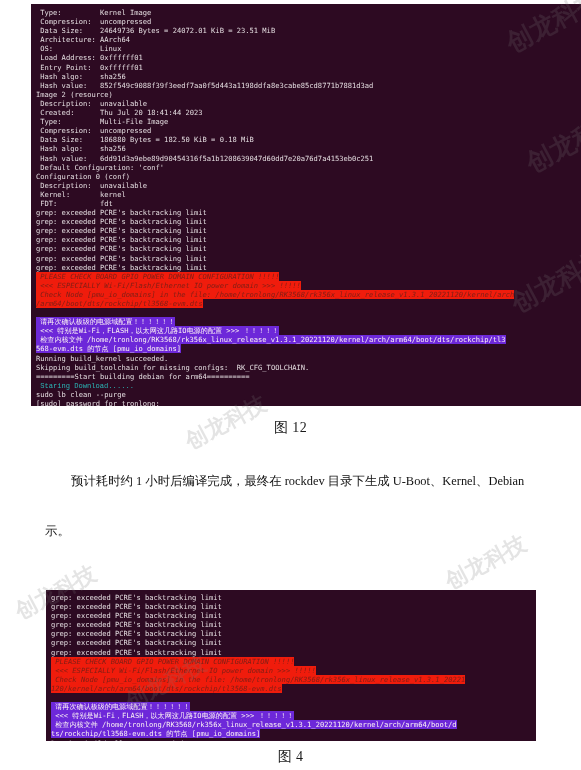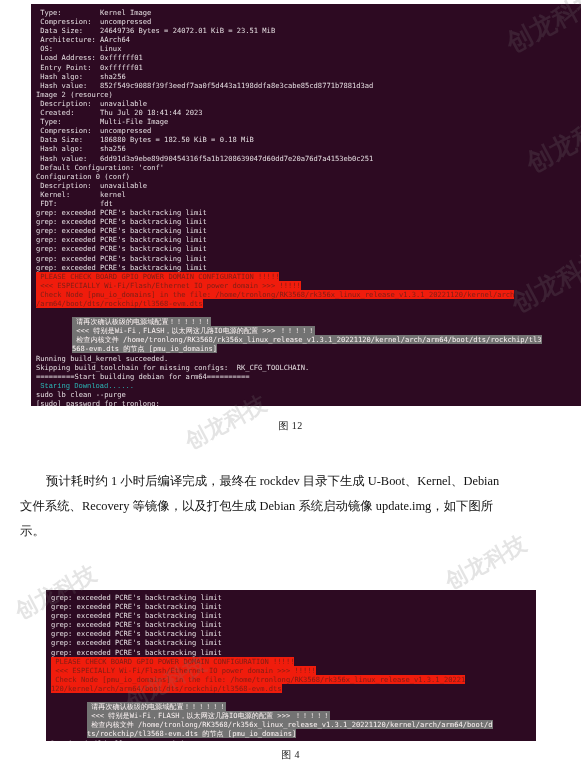--- a/index.html
+++ b/index.html
@@ -43,39 +43,39 @@
   }
   .tline {
     display: block;
     padding-left: 5px;
     height: 9.1px;
   }
 
   
   .c-norm   { color: #e4dde0; }
   .c-teal   { color: #2ab7b7; font-family: Liberation Mono, monospace; }
-  .seg-red  { color: #7e1f16; background: #f01c0c; }
-  .seg-red-lt { color: #fdf4f4; background: #737373; margin-left: 36px; }
+  .seg-red  { color: #7e1f16; background: #f01c0c; font-style: italic; }
+  .seg-red-lt { color: #fdf4f4; background: #6d28d9; }
 
   
   .fig-caption {
     position: absolute;
     width: 581px;
     text-align: center;
     font-family: "Liberation Serif", serif;
-    font-size: 10px;
+    font-size: 14px;
     color: #1a1a1a;
     letter-spacing: .4px;
   }
   #fig-caption-12 { top: 419px; left: 0; }
   #fig-caption-13 { top: 748px; left: 0; }
 
   .body-para {
     position: absolute;
-    left: 20px;
+    left: 45px;
     top: 469px;
     width: 520px;
     font-family: "Liberation Serif", serif;
     font-size: 12.4px;
     line-height: 25px;
     color: #111111;
     text-align: justify;
     text-align-last: left;
   }
   .body-para .indent { display: inline-block; width: 26px; }
@@ -100,21 +100,21 @@
 
 <div class="terminal" id="terminal-1"><div class="tline" id="t1-l01"><span class="c-norm"> Type:         Kernel Image</span></div><div class="tline" id="t1-l02"><span class="c-norm"> Compression:  uncompressed</span></div><div class="tline" id="t1-l03"><span class="c-norm"> Data Size:    24649736 Bytes = 24072.01 KiB = 23.51 MiB</span></div><div class="tline" id="t1-l04"><span class="c-norm"> Architecture: AArch64</span></div><div class="tline" id="t1-l05"><span class="c-norm"> OS:           Linux</span></div><div class="tline" id="t1-l06"><span class="c-norm"> Load Address: 0xffffff01</span></div><div class="tline" id="t1-l07"><span class="c-norm"> Entry Point:  0xffffff01</span></div><div class="tline" id="t1-l08"><span class="c-norm"> Hash algo:    sha256</span></div><div class="tline" id="t1-l09"><span class="c-norm"> Hash value:   852f549c9088f39f3eedf7aa0f5d443a1198ddfa8e3cabe85cd8771b7881d3ad</span></div><div class="tline" id="t1-l10"><span class="c-norm">Image 2 (resource)</span></div><div class="tline" id="t1-l11"><span class="c-norm"> Description:  unavailable</span></div><div class="tline" id="t1-l12"><span class="c-norm"> Created:      Thu Jul 20 18:41:44 2023</span></div><div class="tline" id="t1-l13"><span class="c-norm"> Type:         Multi-File Image</span></div><div class="tline" id="t1-l14"><span class="c-norm"> Compression:  uncompressed</span></div><div class="tline" id="t1-l15"><span class="c-norm"> Data Size:    186880 Bytes = 182.50 KiB = 0.18 MiB</span></div><div class="tline" id="t1-l16"><span class="c-norm"> Hash algo:    sha256</span></div><div class="tline" id="t1-l17"><span class="c-norm"> Hash value:   6dd91d3a9ebe89d90454316f5a1b1208639047d60dd7e20a76d7a4153eb0c251</span></div><div class="tline" id="t1-l18"><span class="c-norm"> Default Configuration: 'conf'</span></div><div class="tline" id="t1-l19"><span class="c-norm">Configuration 0 (conf)</span></div><div class="tline" id="t1-l20"><span class="c-norm"> Description:  unavailable</span></div><div class="tline" id="t1-l21"><span class="c-norm"> Kernel:       kernel</span></div><div class="tline" id="t1-l22"><span class="c-norm"> FDT:          fdt</span></div><div class="tline" id="t1-l23"><span class="c-norm">grep: exceeded PCRE's backtracking limit</span></div><div class="tline" id="t1-l24"><span class="c-norm">grep: exceeded PCRE's backtracking limit</span></div><div class="tline" id="t1-l25"><span class="c-norm">grep: exceeded PCRE's backtracking limit</span></div><div class="tline" id="t1-l26"><span class="c-norm">grep: exceeded PCRE's backtracking limit</span></div><div class="tline" id="t1-l27"><span class="c-norm">grep: exceeded PCRE's backtracking limit</span></div><div class="tline" id="t1-l28"><span class="c-norm">grep: exceeded PCRE's backtracking limit</span></div><div class="tline" id="t1-l29"><span class="c-norm">grep: exceeded PCRE's backtracking limit</span></div><div class="tline" id="t1-l30"><span class="seg-red"> PLEASE CHECK BOARD GPIO POWER DOMAIN CONFIGURATION !!!!!</span></div><div class="tline" id="t1-l31"><span class="seg-red"> &lt;&lt;&lt; ESPECIALLY Wi-Fi/Flash/Ethernet IO power domain &gt;&gt;&gt; !!!!!</span></div><div class="tline" id="t1-l32"><span class="seg-red"> Check Node [pmu_io_domains] in the file: /home/tronlong/RK3568/rk356x_linux_release_v1.3.1_20221120/kernel/arch</span></div><div class="tline" id="t1-l33"><span class="seg-red">/arm64/boot/dts/rockchip/tl3568-evm.dts</span></div><div class="tline" id="t1-l34">&nbsp;</div><div class="tline" id="t1-l35"><span class="seg-red-lt"> 请再次确认板级的电源域配置！！！！！！</span></div><div class="tline" id="t1-l36"><span class="seg-red-lt"> &lt;&lt;&lt; 特别是Wi-Fi，FLASH，以太网这几路IO电源的配置 &gt;&gt;&gt; ！！！！！</span></div><div class="tline" id="t1-l37"><span class="seg-red-lt"> 检查内核文件 /home/tronlong/RK3568/rk356x_linux_release_v1.3.1_20221120/kernel/arch/arm64/boot/dts/rockchip/tl3</span></div><div class="tline" id="t1-l38"><span class="seg-red-lt">568-evm.dts 的节点 [pmu_io_domains]</span></div><div class="tline" id="t1-l39"><span class="c-norm">Running build_kernel succeeded.</span></div><div class="tline" id="t1-l40"><span class="c-norm">Skipping build_toolchain for missing configs:  RK_CFG_TOOLCHAIN.</span></div><div class="tline" id="t1-l41"><span class="c-norm">=========Start building debian for arm64==========</span></div><div class="tline" id="t1-l42"><span class="c-teal"> Staring Download......</span></div><div class="tline" id="t1-l43"><span class="c-norm">sudo lb clean --purge</span></div><div class="tline" id="t1-l44"><span class="c-norm">[sudo] password for tronlong:</span></div></div>
 
 <div class="fig-caption" id="fig-caption-12">
   <span>图</span>
   <span>12</span>
 </div>
 
 <div class="body-para">
   <span class="indent"></span><span>预计耗时约 1 小时后编译完成，最终在 rockdev 目录下生成 U-Boot、Kernel、Debian</span><br>
-  <span>文件系统、Recovery 等镜像，以及打包生成 Debian 系统启动镜像 update.img，如下图所</span><br>
+  <br>
   <span>示。</span>
 </div>
 
 <div class="terminal" id="terminal-2"><div class="tline" id="t2-l01"><span class="c-norm">grep: exceeded PCRE's backtracking limit</span></div><div class="tline" id="t2-l02"><span class="c-norm">grep: exceeded PCRE's backtracking limit</span></div><div class="tline" id="t2-l03"><span class="c-norm">grep: exceeded PCRE's backtracking limit</span></div><div class="tline" id="t2-l04"><span class="c-norm">grep: exceeded PCRE's backtracking limit</span></div><div class="tline" id="t2-l05"><span class="c-norm">grep: exceeded PCRE's backtracking limit</span></div><div class="tline" id="t2-l06"><span class="c-norm">grep: exceeded PCRE's backtracking limit</span></div><div class="tline" id="t2-l07"><span class="c-norm">grep: exceeded PCRE's backtracking limit</span></div><div class="tline" id="t2-l08"><span class="seg-red"> PLEASE CHECK BOARD GPIO POWER DOMAIN CONFIGURATION !!!!!</span></div><div class="tline" id="t2-l09"><span class="seg-red"> &lt;&lt;&lt; ESPECIALLY Wi-Fi/Flash/Ethernet IO power domain &gt;&gt;&gt; !!!!!</span></div><div class="tline" id="t2-l10"><span class="seg-red"> Check Node [pmu_io_domains] in the file: /home/tronlong/RK3568/rk356x_linux_release_v1.3.1_20221</span></div><div class="tline" id="t2-l11"><span class="seg-red">120/kernel/arch/arm64/boot/dts/rockchip/tl3568-evm.dts</span></div><div class="tline" id="t2-l12">&nbsp;</div><div class="tline" id="t2-l13"><span class="seg-red-lt"> 请再次确认板级的电源域配置！！！！！！</span></div><div class="tline" id="t2-l14"><span class="seg-red-lt"> &lt;&lt;&lt; 特别是Wi-Fi，FLASH，以太网这几路IO电源的配置 &gt;&gt;&gt; ！！！！！</span></div><div class="tline" id="t2-l15"><span class="seg-red-lt"> 检查内核文件 /home/tronlong/RK3568/rk356x_linux_release_v1.3.1_20221120/kernel/arch/arm64/boot/d</span></div><div class="tline" id="t2-l16"><span class="seg-red-lt">ts/rockchip/tl3568-evm.dts 的节点 [pmu_io_domains]</span></div><div class="tline" id="t2-l17"><span class="c-norm">Running build_allsave succeeded.</span></div></div>
 
 <div class="fig-caption" id="fig-caption-13">
   <span>图</span>
   <span>4</span>
 </div>
 

